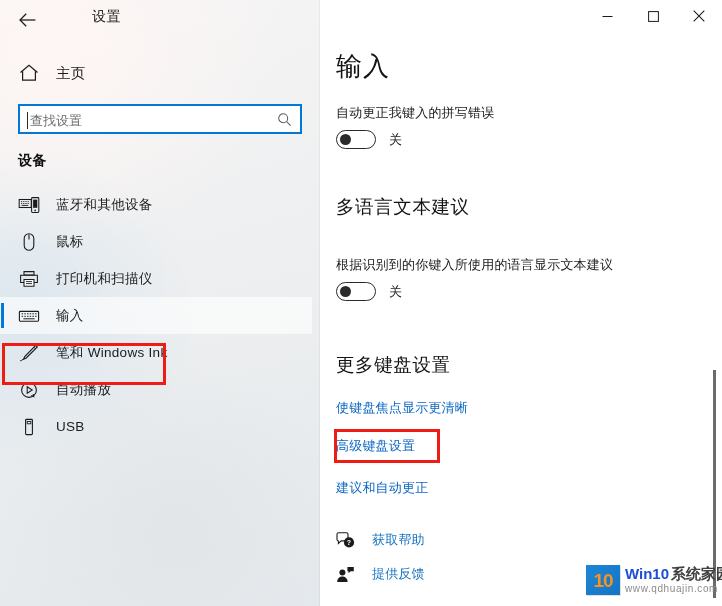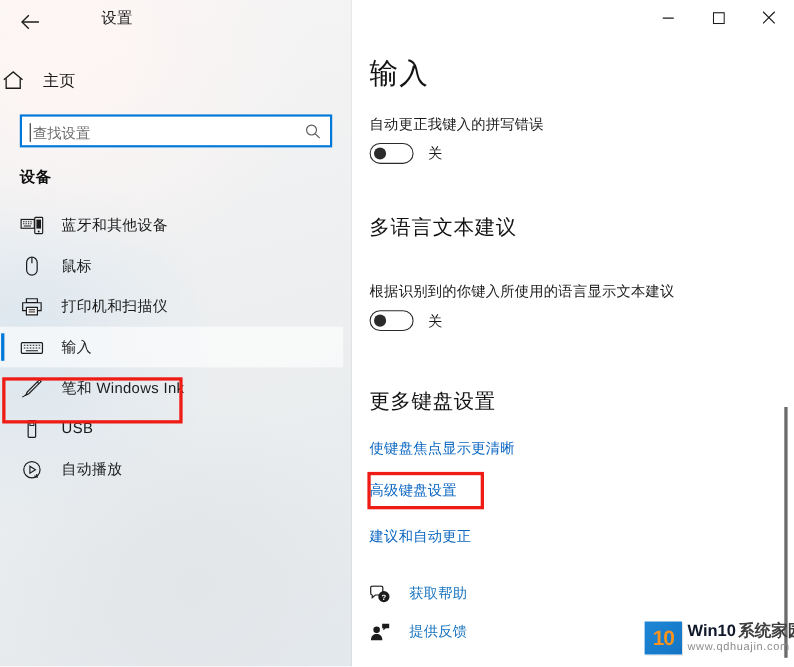--- a/index.html
+++ b/index.html
@@ -63,21 +63,21 @@
     letter-spacing: 0.4px;
     white-space: nowrap;
     margin-left: 48px;
   }
 
   .home-row {
     position: absolute;
     left: 0; top: 56px;
     width: 300px; height: 34px;
     display: flex; align-items: center;
-    padding-left: 1px;
+    padding-left: 18px;
     box-sizing: border-box;
   }
   .home-icon { width: 22px; height: 20px; display:block; margin-right: 16px; }
   .home-label {
     font-size: 14.5px;
     color: #1b1b1b;
     letter-spacing: 0.3px;
   }
 
   .search-wrap {
@@ -322,21 +322,21 @@
     line-height: 1;
     letter-spacing: -1px;
   }
   .wm-right { margin-left: 5px; }
   .wm-line1 {
     font-size: 15px;
     font-weight: bold;
     line-height: 1.05;
     white-space: nowrap;
   }
-  .wm-brand { color: #0f172a; text-align: center; }
+  .wm-brand { color: #1d4ed8; text-align: center; }
   .wm-cn { color: #404040; margin-left: 2px; }
   .wm-line2 {
     font-size: 10px;
     color: #8b8b8b;
     letter-spacing: 0.6px;
     white-space: nowrap;
     margin-top: 1px;
   }
 </style>
 </head>
@@ -423,33 +423,33 @@
         <svg class="nav-icon" viewBox="0 0 22 20" aria-hidden="true">
           <path d="M17.8 2.4 L19.3 3.9 L8.2 15 L5.6 16.1 L6.7 13.5 Z" fill="none" stroke="#1b1b1b" stroke-width="1.1"></path>
           <path d="M15.9 4.3 L17.4 5.8" stroke="#1b1b1b" stroke-width="1"></path>
           <path d="M2.2 17.8 c1.6 0 2.1 -1.5 3.5 -1.7" fill="none" stroke="#1b1b1b" stroke-width="1"></path>
         </svg>
         <span class="nav-label">笔和 Windows Ink</span>
       </div>
 
       <div class="nav-item">
         <svg class="nav-icon" viewBox="0 0 22 20" aria-hidden="true">
-          <rect x="7.6" y="2.4" width="6.8" height="15.2" rx="0.8" fill="none" stroke="#1b1b1b" stroke-width="1.1"></rect>
-          <rect x="9.2" y="4.4" width="3.6" height="2.4" fill="none" stroke="#1b1b1b" stroke-width="0.9"></rect>
-        </svg>
-        <span class="nav-label">USB</span>
-      </div>
-
-      <div class="nav-item">
-        <svg class="nav-icon" viewBox="0 0 22 20" aria-hidden="true">
           <circle cx="11" cy="10" r="7.4" fill="none" stroke="#1b1b1b" stroke-width="1.1"></circle>
           <path d="M9.2 6.8 L14.2 10 L9.2 13.2 Z" fill="none" stroke="#1b1b1b" stroke-width="1.05"></path>
           <path d="M13.2 15.6 l2.6 1 l-0.6 -2.6" fill="none" stroke="#1b1b1b" stroke-width="1.05"></path>
         </svg>
         <span class="nav-label">自动播放</span>
+      </div>
+
+      <div class="nav-item">
+        <svg class="nav-icon" viewBox="0 0 22 20" aria-hidden="true">
+          <rect x="7.6" y="2.4" width="6.8" height="15.2" rx="0.8" fill="none" stroke="#1b1b1b" stroke-width="1.1"></rect>
+          <rect x="9.2" y="4.4" width="3.6" height="2.4" fill="none" stroke="#1b1b1b" stroke-width="0.9"></rect>
+        </svg>
+        <span class="nav-label">USB</span>
       </div>
 
     </div>
   </div>
 
   <div class="content">
 
     <div class="winctrls">
       <div class="winbtn">
         <svg width="11" height="11" viewBox="0 0 11 11" aria-hidden="true">

